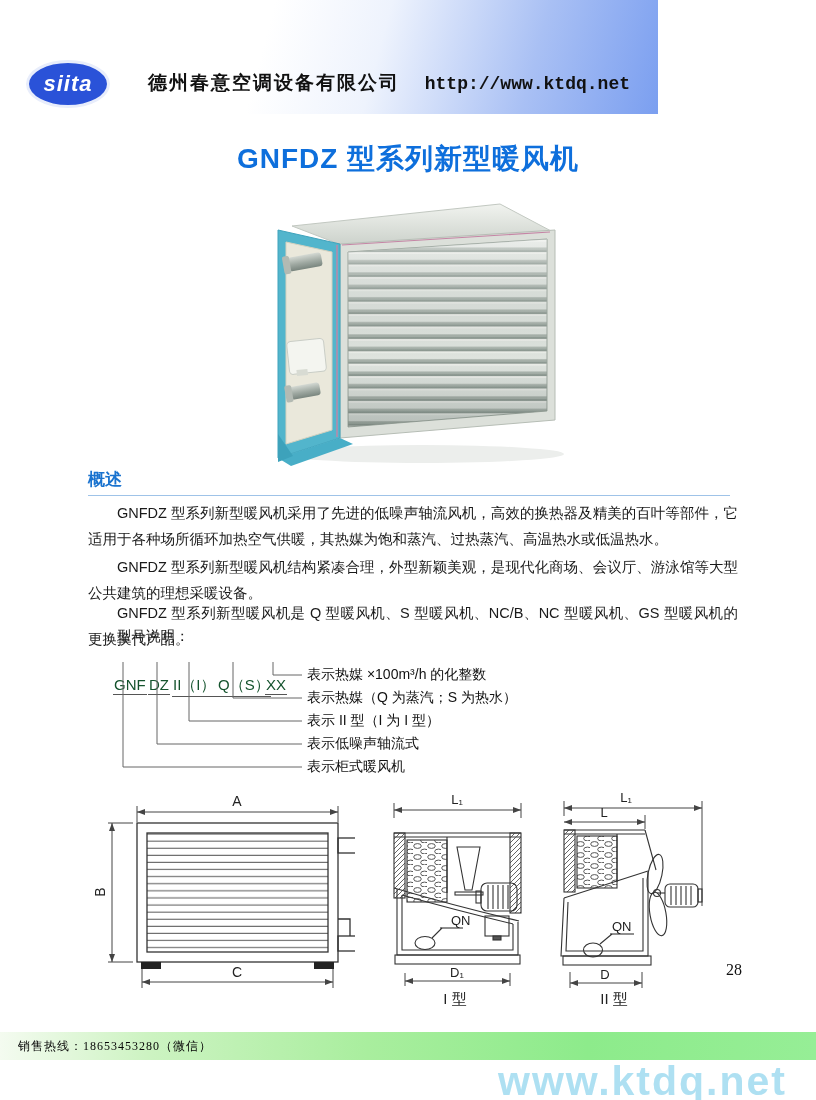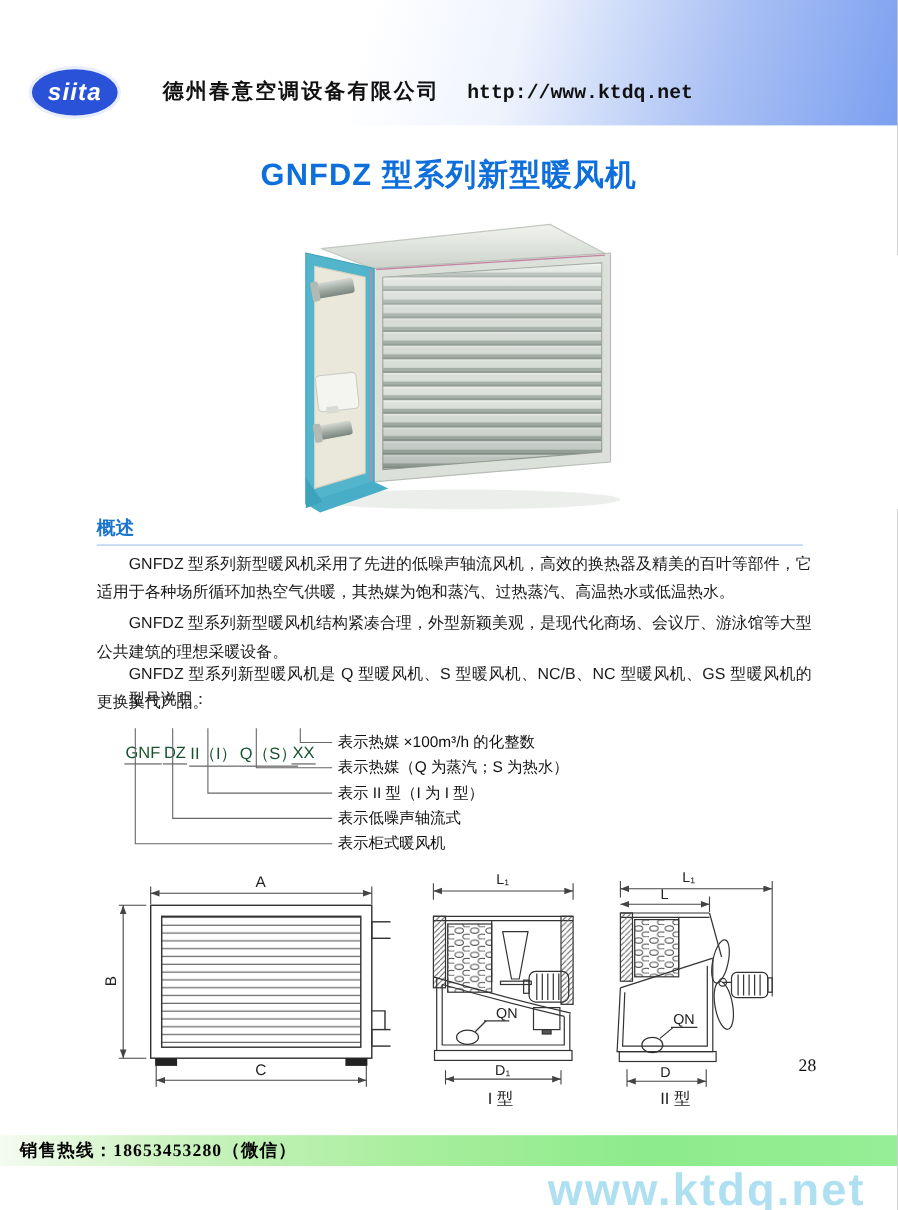--- a/index.html
+++ b/index.html
@@ -3,21 +3,21 @@
 <meta charset="utf-8">
 <style>
   * { margin:0; padding:0; box-sizing:border-box; }
   body { background:#888; font-family:"Liberation Sans", sans-serif; }
   .page {
     position:relative; width:816px; height:1100px; margin:0 auto;
     background:#fff; overflow:hidden;
   }
   
   .header {
-    position:absolute; left:0; top:0; width:816px; height:114px;
+    position:absolute; left:0; top:0; width:658px; height:114px;
     background:linear-gradient(105deg,#ffffff 40%,#eef3fd 57%,#a9c0f4 80%,var(--header_blue) 100%);
   }
   .logo {
     position:absolute; left:26px; top:60px; width:84px; height:48px;
     background:var(--logo_blue); border-radius:50%;
     border:3px solid #e8edfb;
     display:flex; align-items:center; justify-content:center;
     color:#fff; font-weight:bold; font-size:22px; font-style:italic;
     letter-spacing:1px;
   }
@@ -68,22 +68,22 @@
   .page-num {
     position:absolute; left:726px; top:961px; width:60px;
     font-family:"Liberation Serif", serif; font-size:16px; color:#111;
   }
   .hotline-bar {
     position:absolute; left:0; top:1032px; width:816px; height:28px;
     background:linear-gradient(90deg,#f4fbf0 0%,#cdf3c2 18%,#a9ee9e 45%,var(--bar_green) 72%,#96ee96 100%);
     display:flex; align-items:center;
   }
   .hotline-bar .txt {
-    font-family:"Liberation Serif", serif; font-weight:bold;
-    font-size:16px; color:#050505; margin-left:18px; letter-spacing:1px;
+    font-family:"Liberation Serif", serif; font-weight:normal;
+    font-size:12px; color:#050505; margin-left:18px; letter-spacing:1px;
   }
   .watermark {
     position:absolute; left:498px; top:1058px; white-space:nowrap;
     font-size:41px; font-weight:bold; color:var(--watermark_blue);
     letter-spacing:2px;
   }
 </style>
 </head>
 <body>
 

